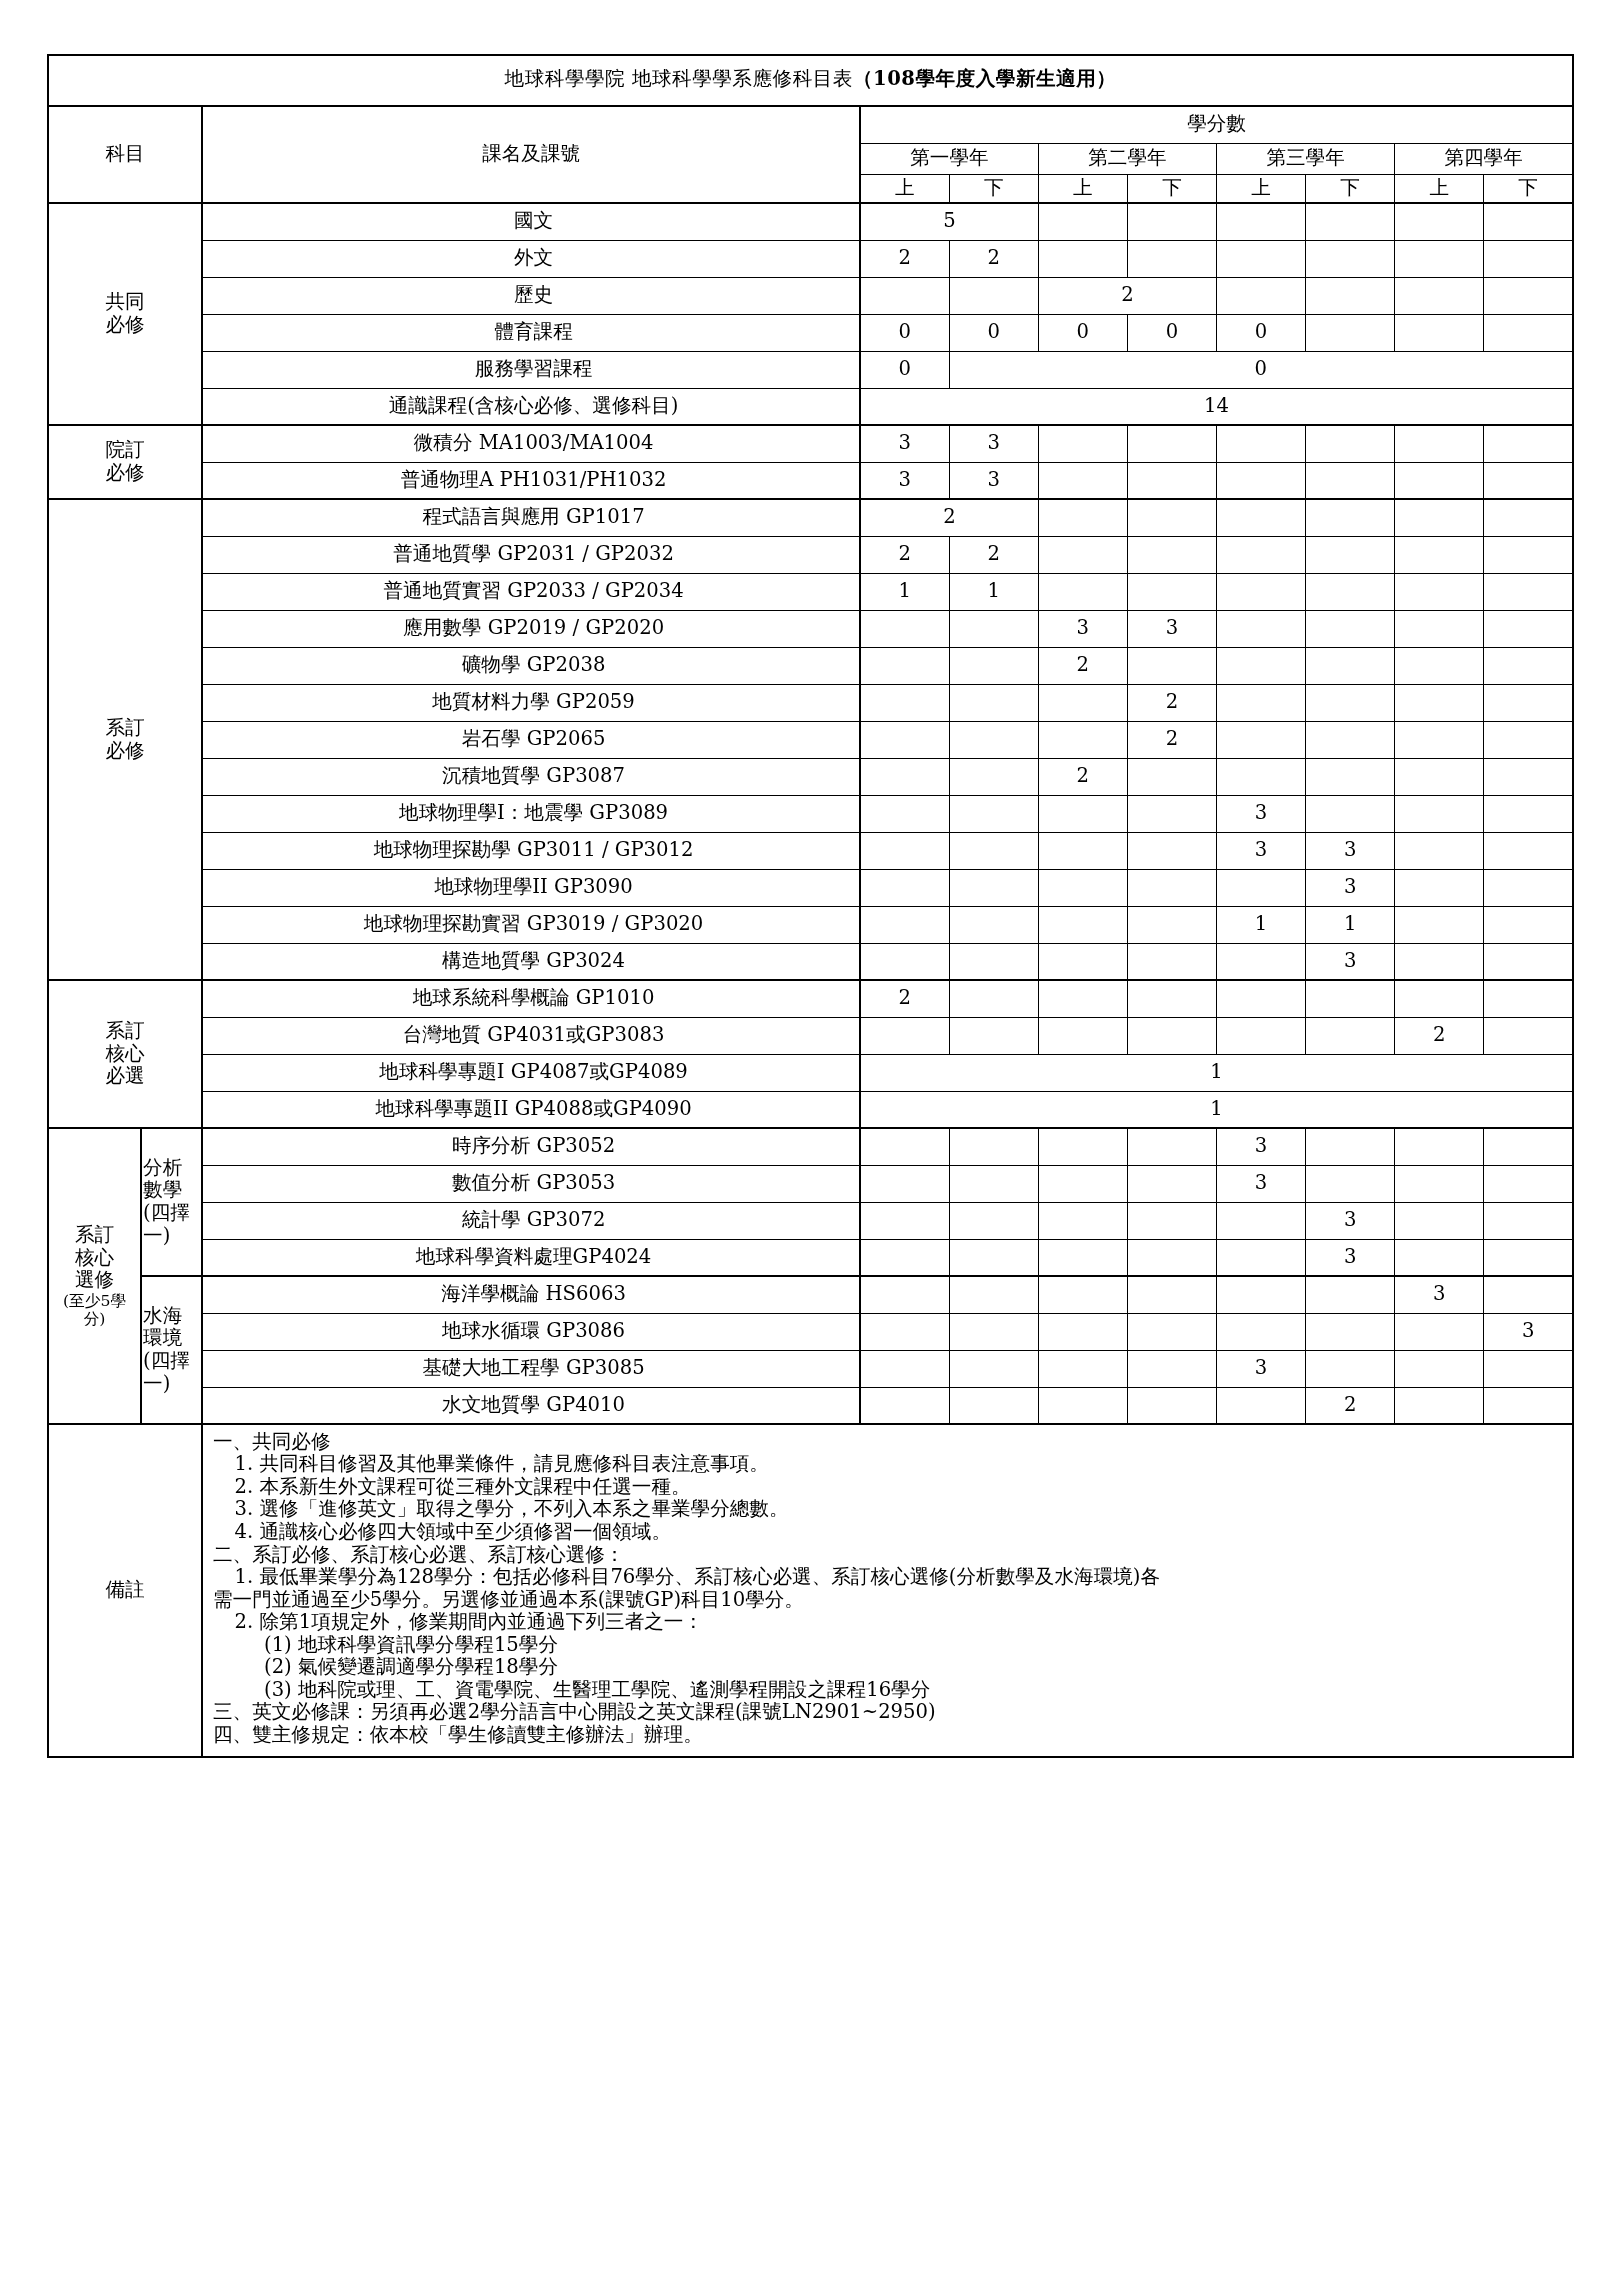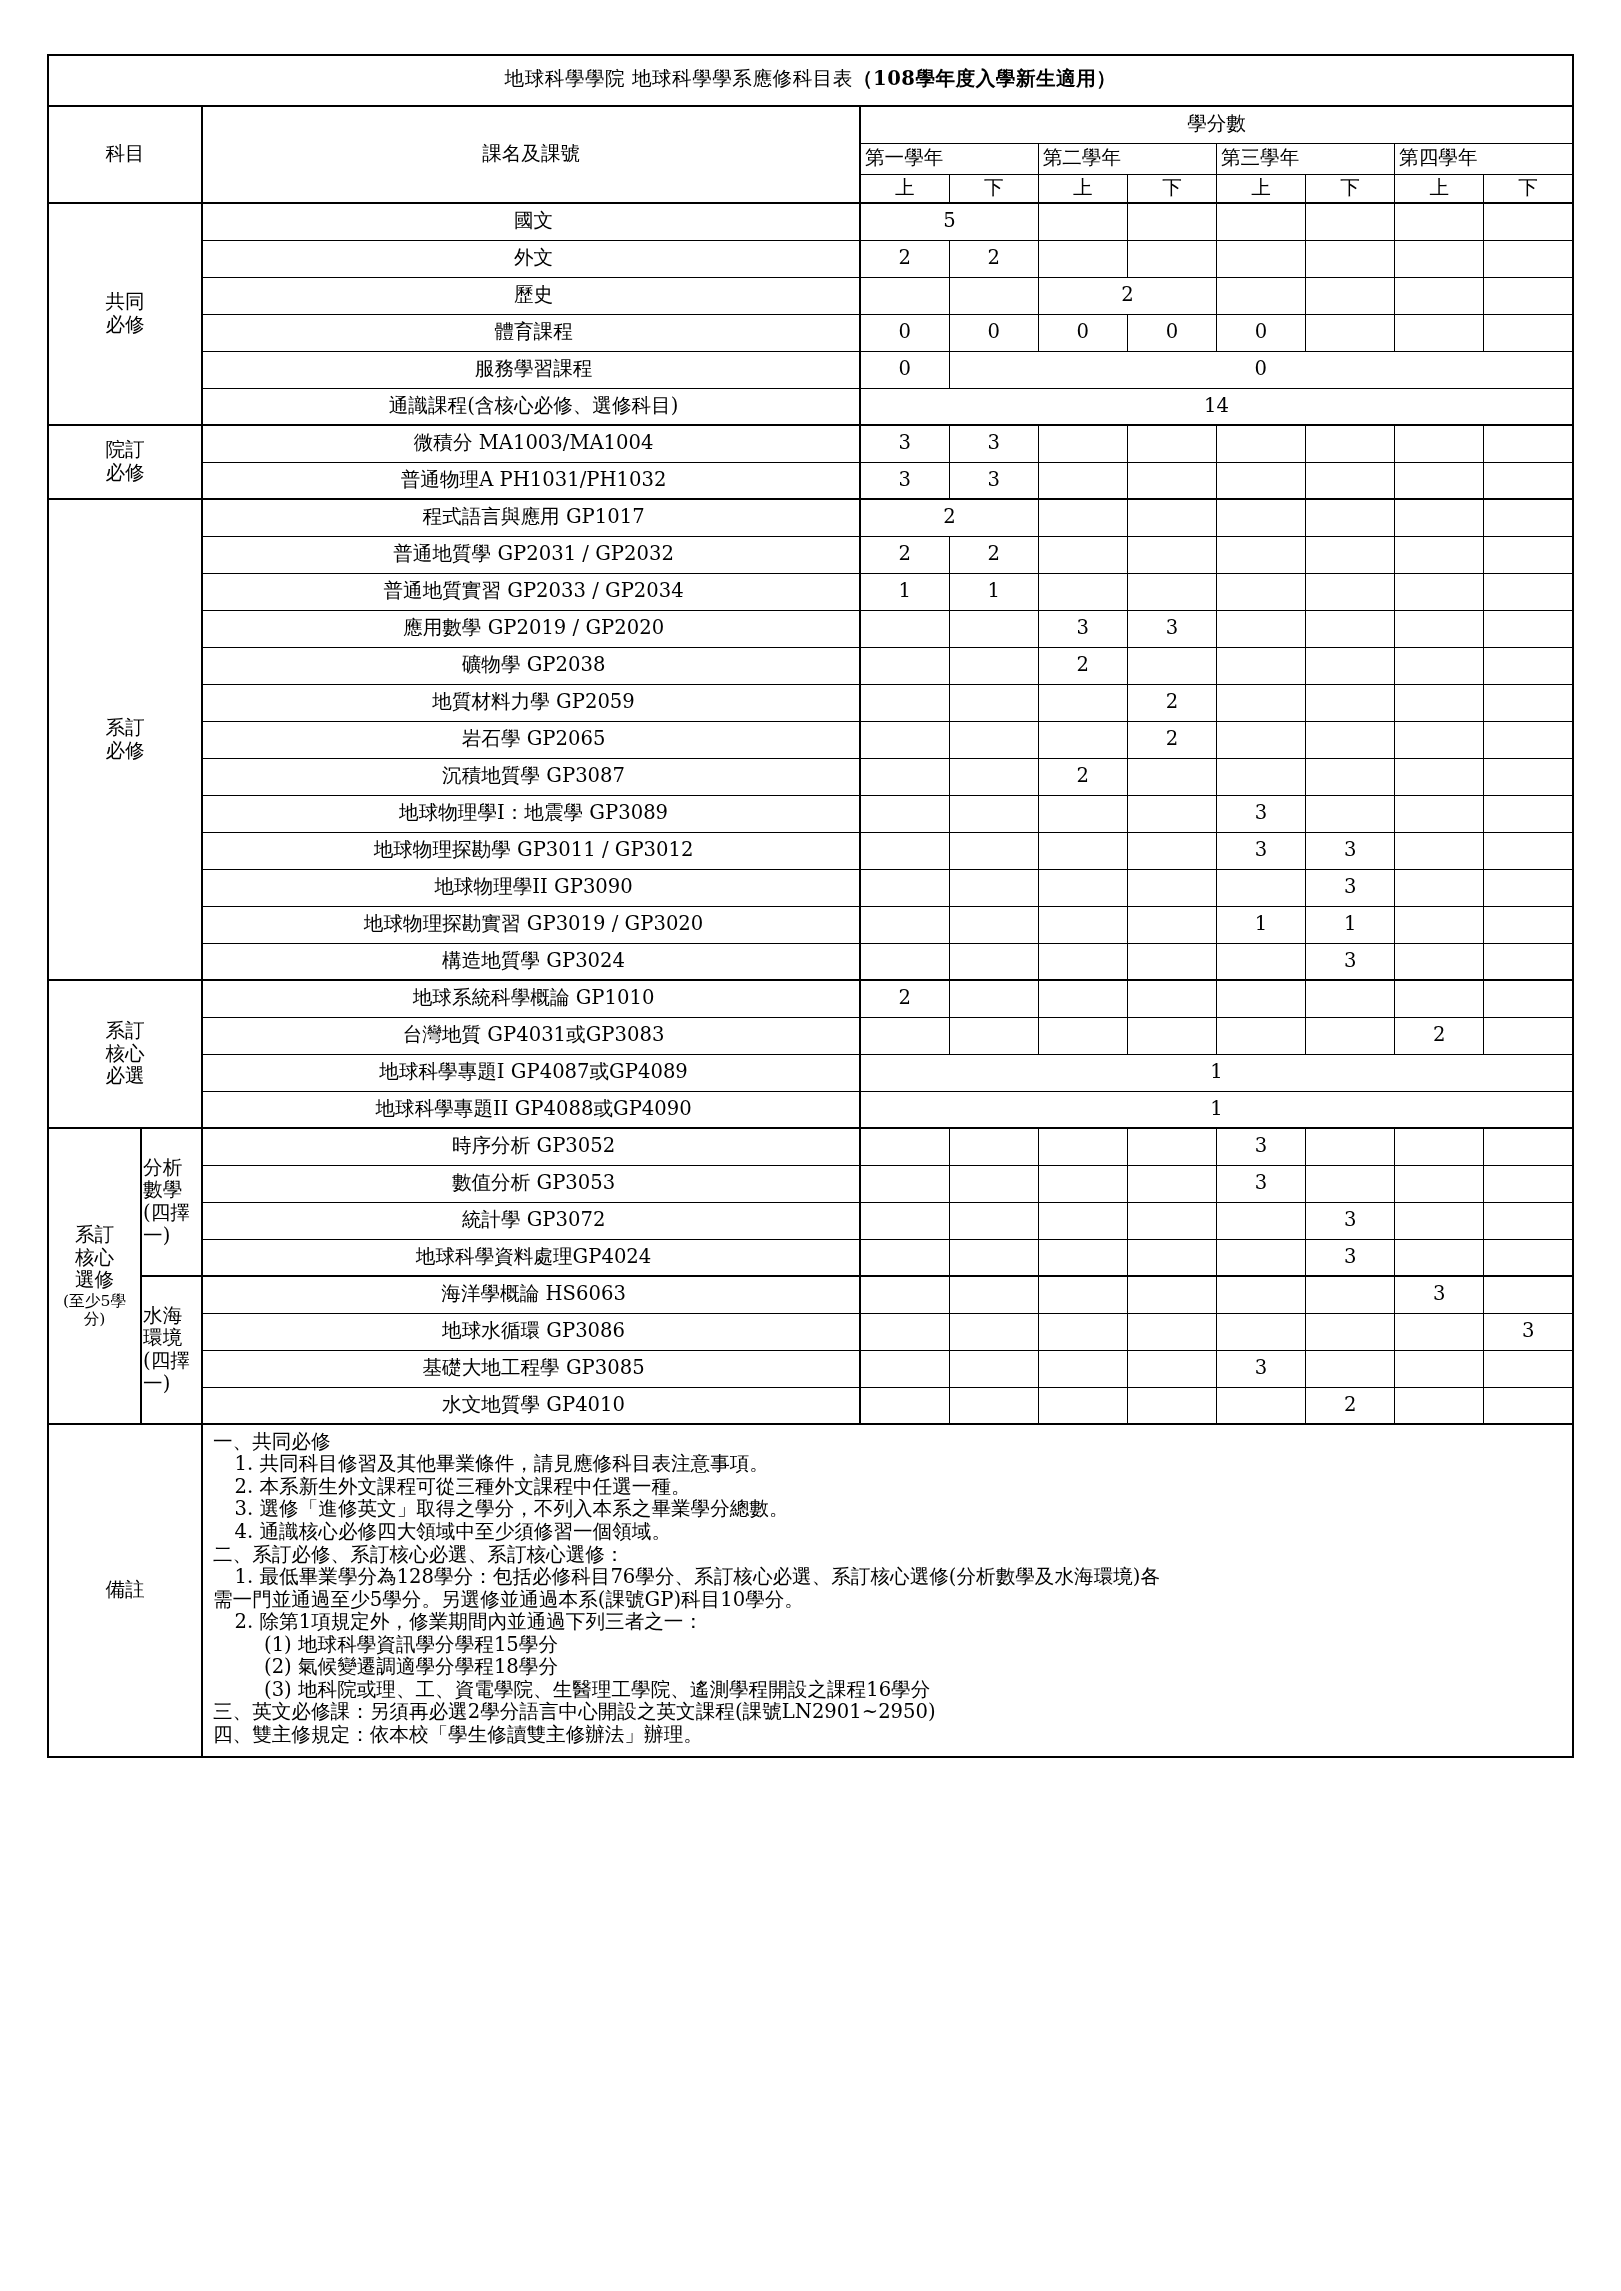--- a/index.html
+++ b/index.html
@@ -46,21 +46,21 @@
     letter-spacing:0.5px;
     padding:3.9px 0 5.9px 0 !important;
   }
   .title-cell .t-main{font-weight:400;}
   .title-cell .t-paren{font-weight:bold;}
 
   .hdr{text-align:center;font-size:20.6px;}
   .hdr-ko{text-align:center;font-size:21.6px;}
   .hdr-cn{text-align:center;font-size:21.6px;}
   .hdr-small{text-align:center;font-size:20.6px;height:29px !important;}
-  .hdr-yr{font-size:20.6px;height:31px !important;margin-left:7px;}
+  .hdr-yr{text-align:center;font-size:20.6px;height:31px !important;margin-left:7px;}
 
   .cat{
     text-align:center;font-size:21.6px;line-height:1.35;
   }
   .subcat{
     font-size:15.7px;line-height:1.3;
     padding:2px 1px !important;
   }
   .cname{ text-align:center; font-size:20.6px; padding-left:8.8px !important;}
   .num{ text-align:center; font-size:20.6px;}

